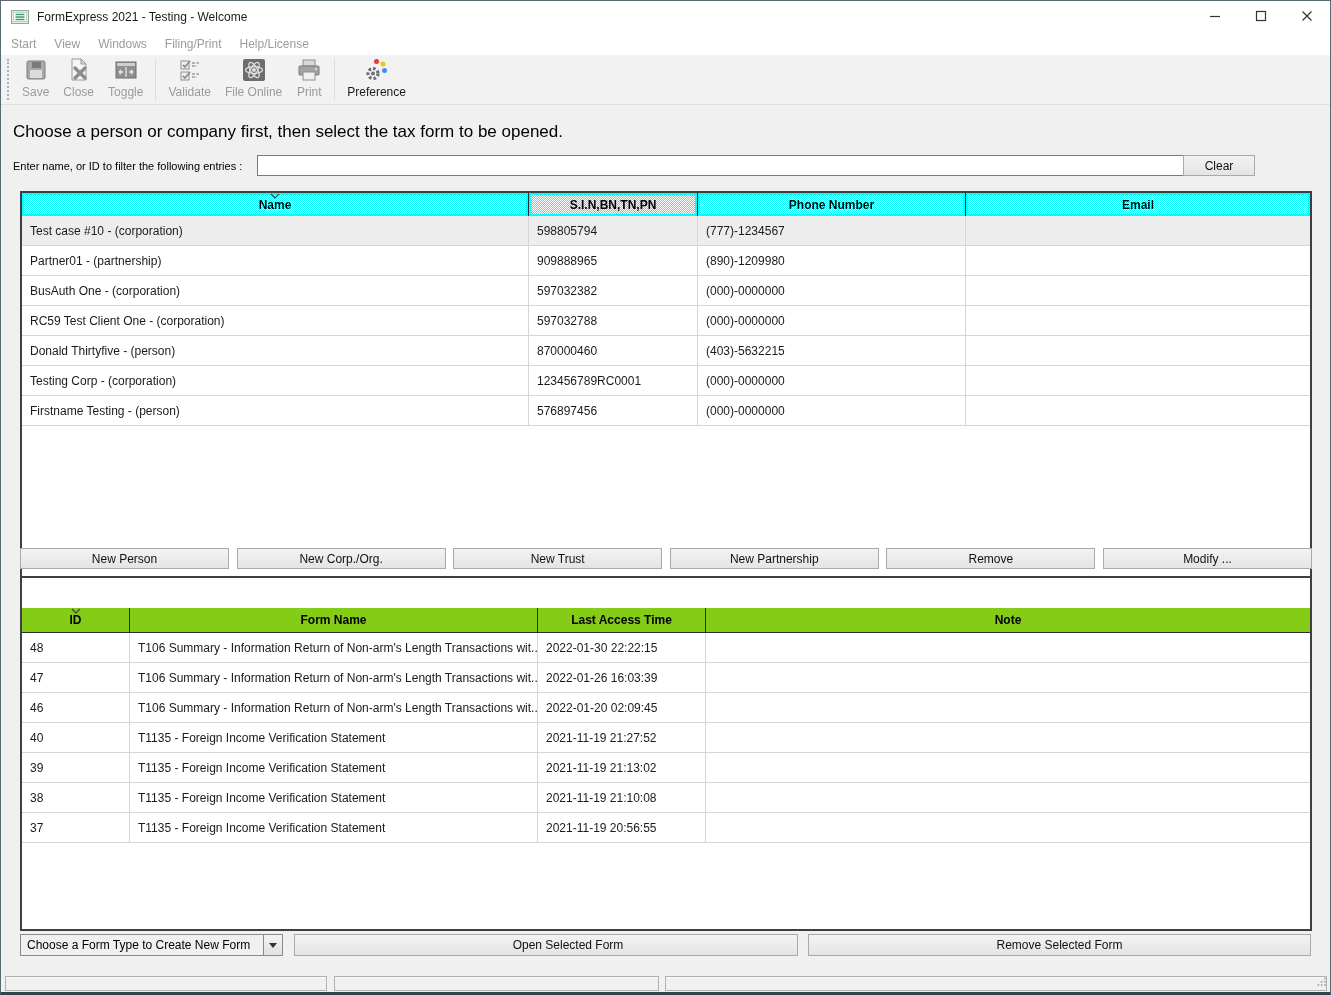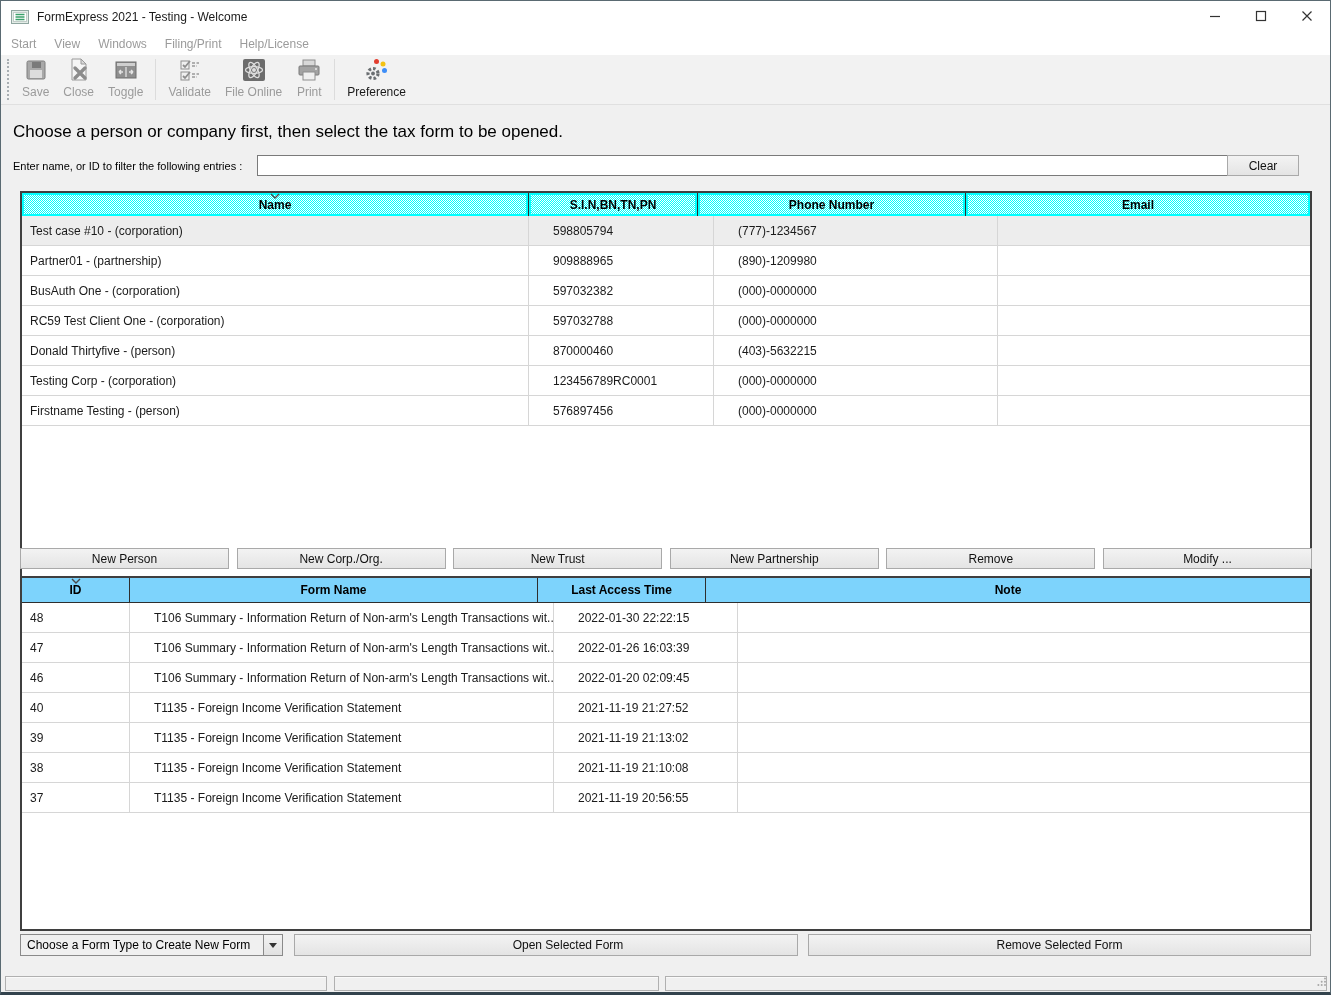--- a/index.html
+++ b/index.html
@@ -28,40 +28,40 @@
   .tbtn .ticon { height:28px; display:flex; align-items:center; }
   .tbtn .tlabel { font-size:12px; color:#9b9b9b; line-height:16px; white-space:nowrap; }
   .tbtn.enabled .tlabel { color:#1a1a1a; }
   .tb-sep { width:1px; background:#dcdcdc; margin:4px 5px; }
 
   
   .heading { position:absolute; top:121px; left:12px; font-size:17px; color:#000; }
   .filter-label { position:absolute; top:159px; left:12px; font-size:11px; color:#000; }
   .filter-input { position:absolute; top:154px; left:256px; width:975px; height:21px; border:1px solid #7a7a7a; background:#fff; font-size:12px; padding:0 4px; font-family:"Liberation Sans",sans-serif; }
   .btn { background:linear-gradient(#f3f3f3,#e4e4e4); border:1px solid #a9a9a9; font-size:12px; color:#111; font-family:"Liberation Sans",sans-serif; display:flex; align-items:center; justify-content:center; }
-  .clear-btn { position:absolute; top:154px; left:1226px; width:72px; height:21px; }
+  .clear-btn { position:absolute; top:154px; left:1182px; width:72px; height:21px; }
 
   
   .grid { position:absolute; left:19px; width:1292px; background:#ffffff; border:2px solid #3f3f3f; }
   #clients-grid { top:190px; height:456px; }
   #forms-grid { top:575px; height:355px; }
   .thead { display:flex; }
   .th { position:relative; display:flex; align-items:center; justify-content:center; font-weight:bold; font-size:12px; color:#000; border-right:1px solid #2e2e2e; }
   .th:last-child { border-right:none; }
   .thead-dither .th {
     height:23px;
     background-image:
       linear-gradient(45deg,#00ffff 25%,transparent 25%,transparent 75%,#00ffff 75%),
       linear-gradient(45deg,#00ffff 25%,transparent 25%,transparent 75%,#00ffff 75%);
     background-color:#ffffff; background-size:2px 2px; background-position:0 0,1px 1px;
     box-shadow:inset 0 0 0 2px #00ffff;
   }
-  .thead-solid .th { height:25px; background:#7dd3fc; border-bottom:1px solid #2e2e2e; }
+  .thead-solid .th { height:25px; background:#84cc16; border-bottom:1px solid #2e2e2e;margin-top:30px; }
   .sort-chevron { position:absolute; top:0; left:50%; transform:translateX(-50%); line-height:0; }
-  .trow { display:flex; height:30px; background:#fff; border-bottom:1px solid #d6d6d6;gap:16px; }
+  .trow { display:flex; height:30px; background:#fff; border-bottom:1px solid #d6d6d6; }
   .trow.selected { background:#ededed; }
   .td { display:flex; align-items:center; padding:0 8px; font-size:12px; color:#1a1a1a; border-right:1px solid #d6d6d6; overflow:hidden; white-space:nowrap; }
   .td:last-child { border-right:none; }
   
   .c-name { width:507px; } .c-sin { width:169px; } .c-phone { width:268px; } .c-email { flex:1; }
   
   .f-id { width:108px; } .f-name { width:408px; } .f-time { width:168px; } .f-note { flex:1; }
 
   
   .actions1 { position:absolute; top:547px; left:19px; width:1292px; height:21px; display:flex; justify-content:space-between; }

